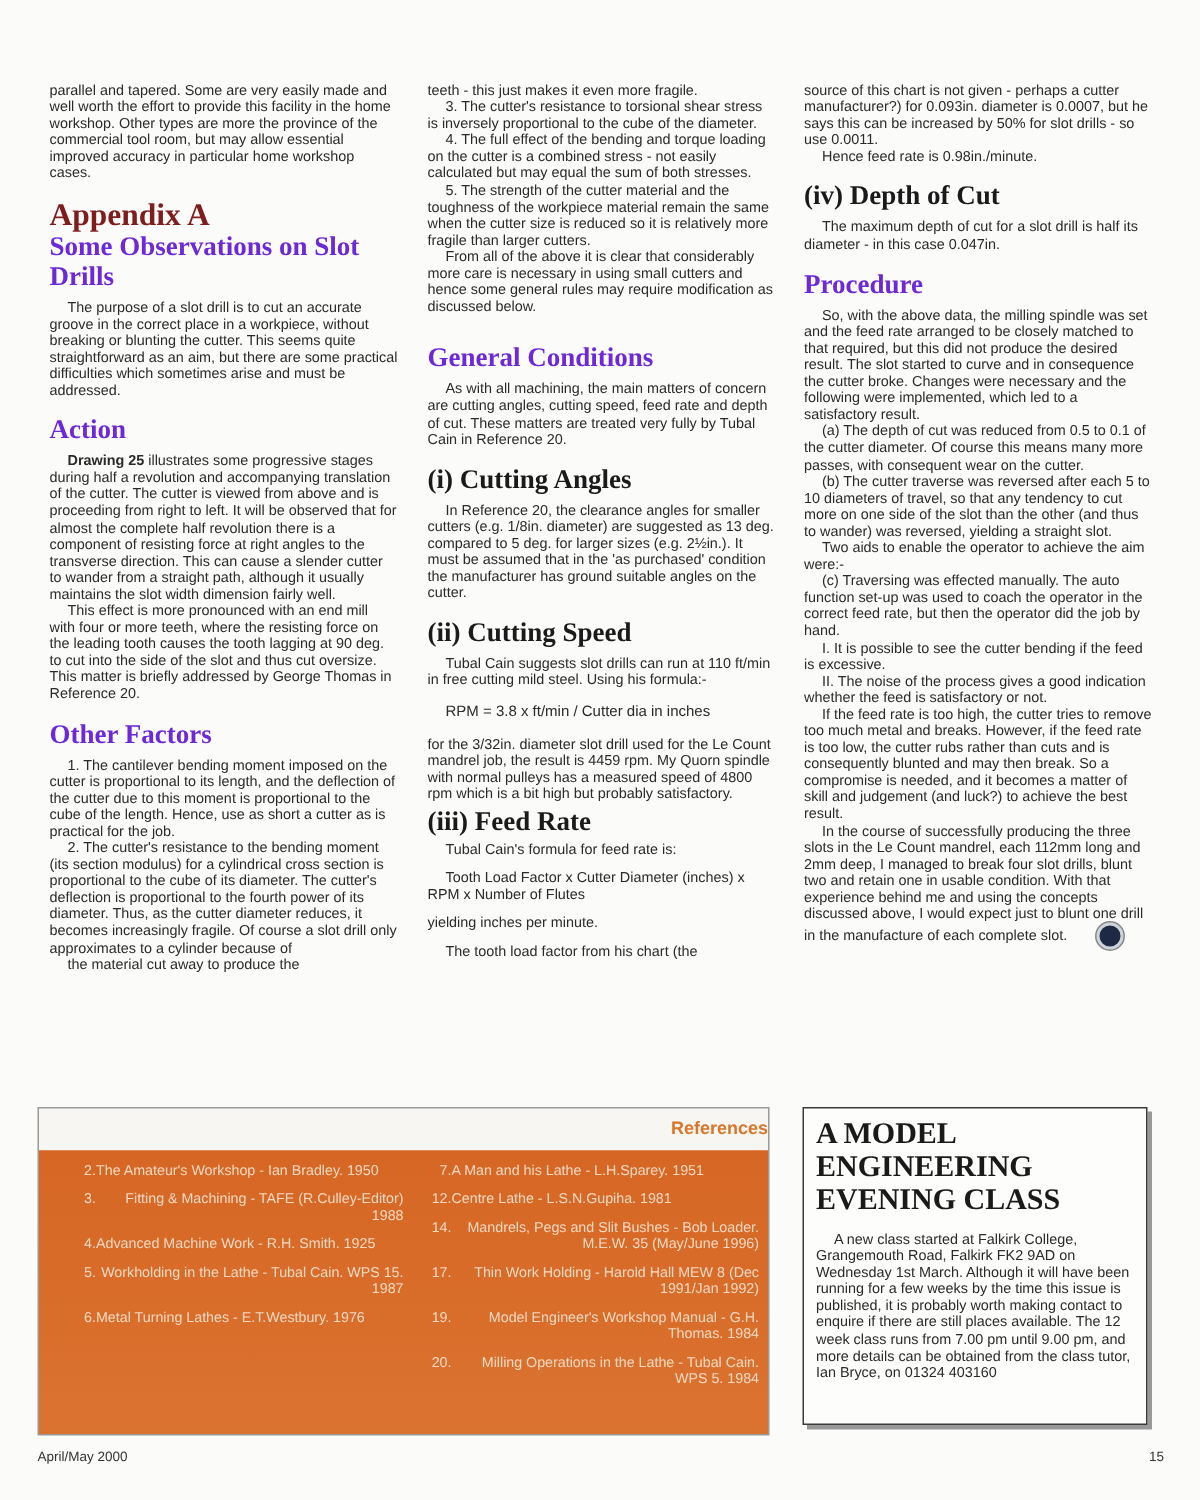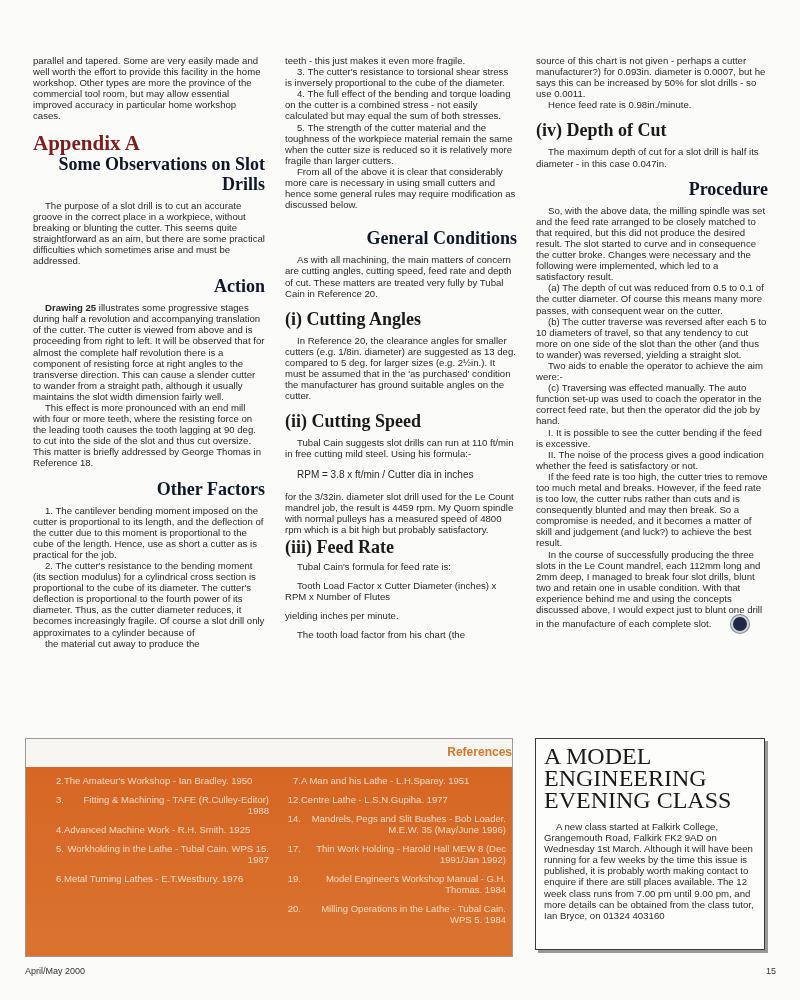--- a/index.html
+++ b/index.html
@@ -6,53 +6,53 @@
   body { width:800px; height:1000px; background:#fbfbfa; position:relative; overflow:hidden;
          font-family:"Liberation Sans", sans-serif; color:#2a2a2a; }
   .col { position:absolute; font-size:9.6px; line-height:11.1px; }
   .col p { margin:0; text-indent:12px; }
   .col p.noind { text-indent:0; }
   .col1 { left:33px; top:55px; width:232px; }
   .col2 { left:285px; top:55px; width:232px; }
   .col3 { left:536px; top:55px; width:232px; }
   h2 { font-family:"Liberation Serif", serif; font-weight:bold; margin:0; }
   .h-orange { color:#7f1d1d; font-size:21px; line-height:22px; margin-top:10px; }
-  .h-navy { color:#0f172a; font-size:18px; line-height:20px;text-align:right; }
+  .h-navy { color:#6d28d9; font-size:18px; line-height:20px; }
   .h-navy.sec { margin-top:10px; margin-bottom:6px;font-family:Liberation Serif, serif; }
   .h-black { color:#1a1a1a; font-size:18px; line-height:20px; margin-top:10px; margin-bottom:6px; }
   .formula { margin:10px 0 10px 12px; font-size:10px; }
   .gap { height:8px; }
   .endmark { display:inline-block; width:14px; height:14px; border-radius:50%; background:#1e2a44;
              border:2px solid #cfd3dc; vertical-align:middle; margin-left:20px; box-shadow:0 0 0 1px #888; }
   .refbox { position:absolute; left:25px; top:738px; width:486px; height:217px; border:1px solid #9a9a9a;
             background:#f7f6f3;text-align:right; }
   .refhead { height:26px; line-height:26px; padding-left:9px; color:#d9762a; font-weight:bold; font-size:12px; }
   .refbody { position:absolute; top:28px; left:0; right:0; bottom:0; background:#d86a26;
              background-image:linear-gradient(180deg,#d66624,#db7330); display:flex; padding:8px 6px; box-sizing:border-box; }
   .refcol { width:50%; font-size:9.5px; line-height:11px; color:#f4d9c2; }
   .refitem { display:flex; margin-bottom:8px; }
   .refnum { width:28px; flex:none; padding-left:4px; }
   .evbox { position:absolute; left:535px; top:738px; width:230px; height:212px; border:1.5px solid #3a3a3a;
            box-shadow:3px 3px 0 #999; background:#fdfdfc; padding:4px 8px; box-sizing:border-box; }
-  .evtitle { font-family:"Liberation Serif", serif; font-size:24px; line-height:22px; color:#1a1a1a; margin:2px 0 10px 0; font-weight:normal; }
+  .evtitle { font-family:"Liberation Serif", serif; font-size:20px; line-height:22px; color:#1a1a1a; margin:2px 0 10px 0; font-weight:bold; }
   .evtext { font-size:9.6px; line-height:11.1px; text-indent:12px; margin:0; }
   .footer { position:absolute; top:966px; font-size:9px; color:#333; }
 </style>
 </head>
 <body>
 
 <div class="col col1">
   <p class="noind">parallel and tapered. Some are very easily made and well worth the effort to provide this facility in the home workshop. Other types are more the province of the commercial tool room, but may allow essential improved accuracy in particular home workshop cases.</p>
   <h2 class="h-orange">Appendix A</h2>
   <h2 class="h-navy">Some Observations on Slot Drills</h2>
   <div style="height:6px"></div>
   <p>The purpose of a slot drill is to cut an accurate groove in the correct place in a workpiece, without breaking or blunting the cutter. This seems quite straightforward as an aim, but there are some practical difficulties which sometimes arise and must be addressed.</p>
   <h2 class="h-navy sec">Action</h2>
   <p><b>Drawing 25</b><span> illustrates some progressive stages during half a revolution and accompanying translation of the cutter. The cutter is viewed from above and is proceeding from right to left. It will be observed that for almost the complete half revolution there is a component of resisting force at right angles to the transverse direction. This can cause a slender cutter to wander from a straight path, although it usually maintains the slot width dimension fairly well.</span></p>
-  <p>This effect is more pronounced with an end mill with four or more teeth, where the resisting force on the leading tooth causes the tooth lagging at 90 deg. to cut into the side of the slot and thus cut oversize. This matter is briefly addressed by George Thomas in Reference 18.</p>
+  <p>This effect is more pronounced with an end mill with four or more teeth, where the resisting force on the leading tooth causes the tooth lagging at 90 deg. to cut into the side of the slot and thus cut oversize. This matter is briefly addressed by George Thomas in Reference 20.</p>
   <h2 class="h-navy sec">Other Factors</h2>
   <p>1. The cantilever bending moment imposed on the cutter is proportional to its length, and the deflection of the cutter due to this moment is proportional to the cube of the length. Hence, use as short a cutter as is practical for the job.</p>
   <p>2. The cutter's resistance to the bending moment (its section modulus) for a cylindrical cross section is proportional to the cube of its diameter. The cutter's deflection is proportional to the fourth power of its diameter. Thus, as the cutter diameter reduces, it becomes increasingly fragile. Of course a slot drill only approximates to a cylinder because of</p>
   <p>the material cut away to produce the</p>
 </div>
 
 <div class="col col2">
   <p class="noind">teeth - this just makes it even more fragile.</p>
   <p>3. The cutter's resistance to torsional shear stress is inversely proportional to the cube of the diameter.</p>
   <p>4. The full effect of the bending and torque loading on the cutter is a combined stress - not easily calculated but may equal the sum of both stresses.</p>
@@ -119,21 +119,21 @@
           <span>Metal Turning Lathes - E.T.Westbury. 1976</span>
         </div>
     </div>
     <div class="refcol">
       <div class="refitem">
           <span class="refnum">7.</span>
           <span>A Man and his Lathe - L.H.Sparey. 1951</span>
         </div>
       <div class="refitem">
           <span class="refnum">12.</span>
-          <span>Centre Lathe - L.S.N.Gupiha. 1977</span>
+          <span>Centre Lathe - L.S.N.Gupiha. 1981</span>
         </div>
       <div class="refitem">
           <span class="refnum">14.</span>
           <span>Mandrels, Pegs and Slit Bushes - Bob Loader. M.E.W. 35 (May/June 1996)</span>
         </div>
       <div class="refitem">
           <span class="refnum">17.</span>
           <span>Thin Work Holding - Harold Hall MEW 8 (Dec 1991/Jan 1992)</span>
         </div>
       <div class="refitem">

